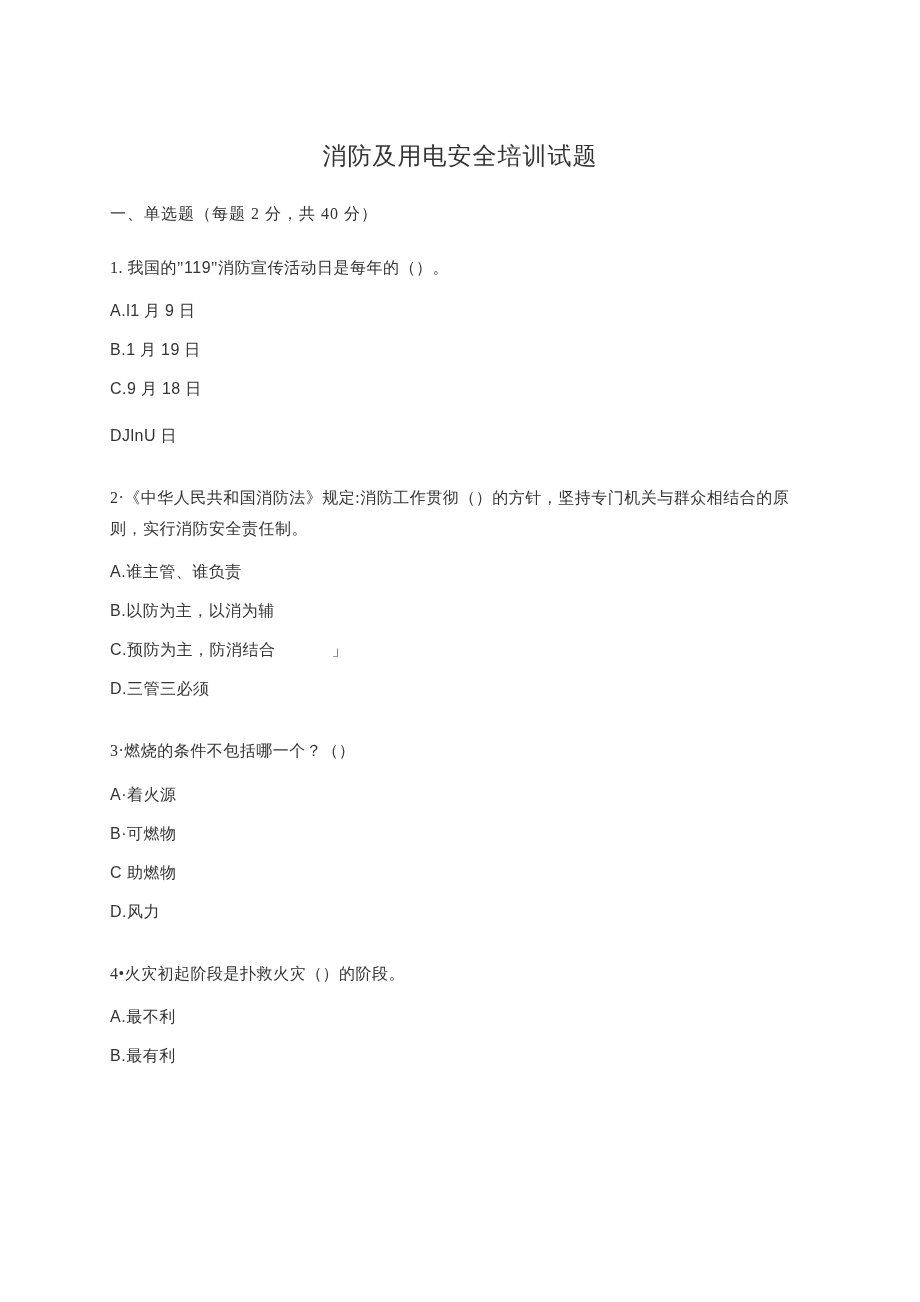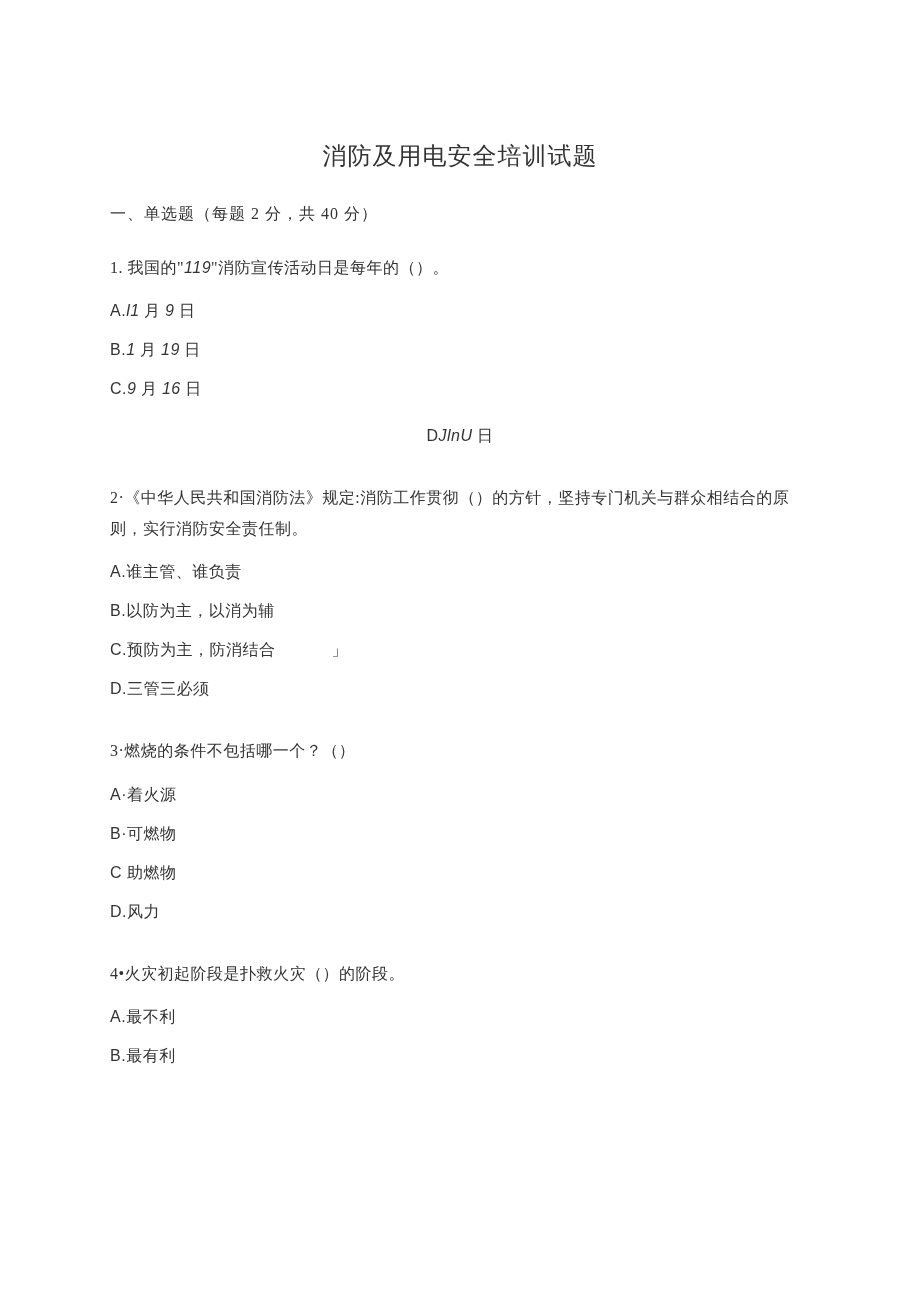--- a/index.html
+++ b/index.html
@@ -42,21 +42,20 @@
       font-family: Arial, sans-serif;
     }
     .question-block {
       margin-bottom: 36px;
     }
     .question-block:last-child {
       margin-bottom: 16px;
     }
     .ff-arial {
       font-family: Arial, sans-serif;
-      font-style: italic;
     }
     .inline-mark {
       display: inline-block;
       margin-left: 56px;
     }
   </style>
 </head>
 <body>
 
 <h1 class="title">消防及用电安全培训试题</h1>
@@ -67,23 +66,23 @@
   <div class="question-stem">
     <span>1. 我国的</span><span>"</span><span class="ff-arial">119</span><span>"</span><span>消防宣传活动日是每年的（）。</span>
   </div>
   <div class="option">
     <span class="option-letter">A.</span><span class="ff-arial">l1</span><span> 月 </span><span class="ff-arial">9</span><span> 日</span>
   </div>
   <div class="option">
     <span class="option-letter">B.</span><span class="ff-arial">1</span><span> 月 </span><span class="ff-arial">19</span><span> 日</span>
   </div>
   <div class="option">
-    <span class="option-letter">C.</span><span class="ff-arial">9</span><span> 月 </span><span class="ff-arial">16</span><span> 日</span>
+    <span class="option-letter">C.</span><span class="ff-arial">9</span><span> 月 </span><span class="ff-arial">18</span><span> 日</span>
   </div>
-  <div class="option" style="margin-top:26px;text-align:center;">
+  <div class="option" style="margin-top:26px;">
     <span class="option-letter">D</span><span class="ff-arial">JlnU</span><span> 日</span>
   </div>
 </div>
 
 <div class="question-block">
   <div class="question-stem">2·《中华人民共和国消防法》规定:消防工作贯彻（）的方针，坚持专门机关与群众相结合的原则，实行消防安全责任制。</div>
   <div class="option">
     <span class="option-letter">A.</span><span>谁主管、谁负责</span>
   </div>
   <div class="option">

